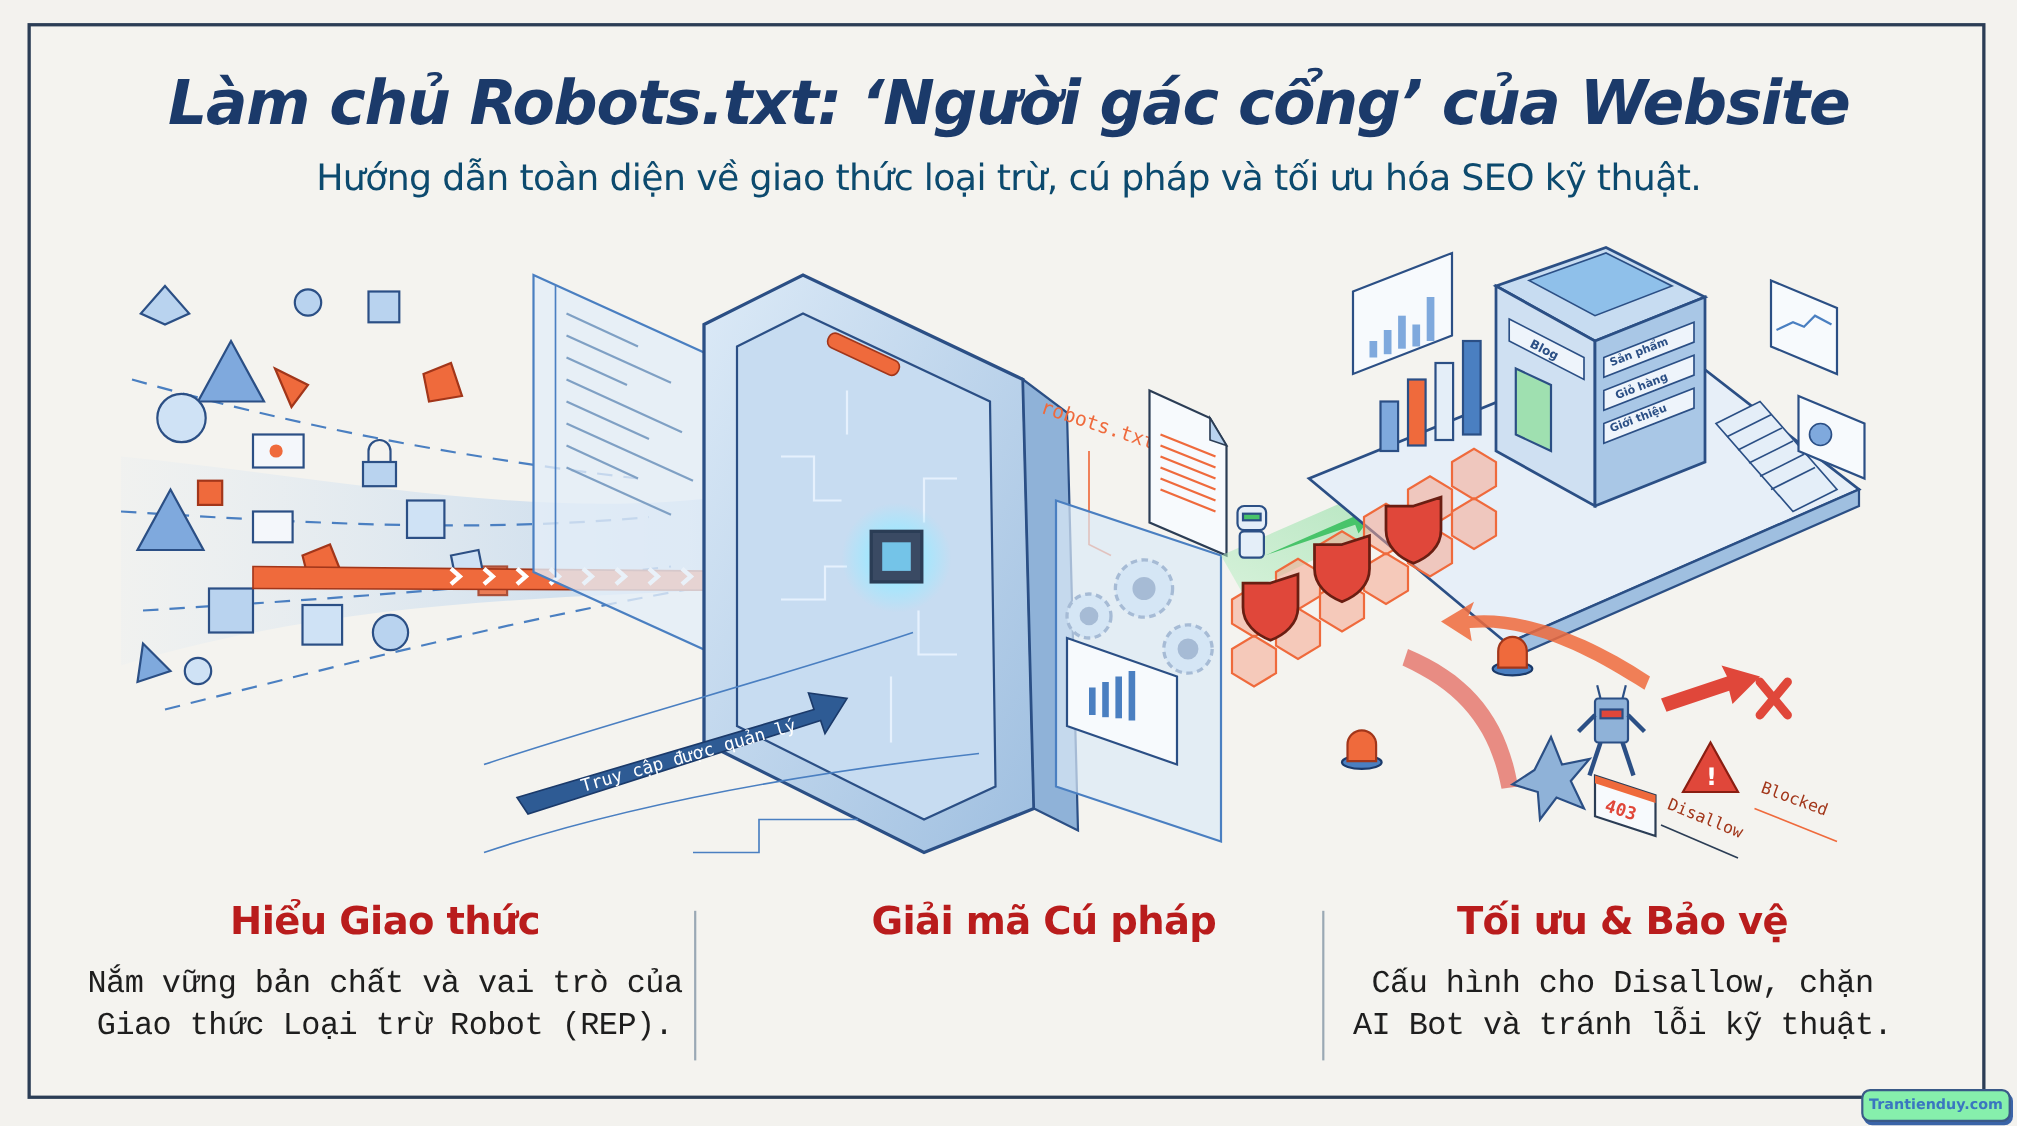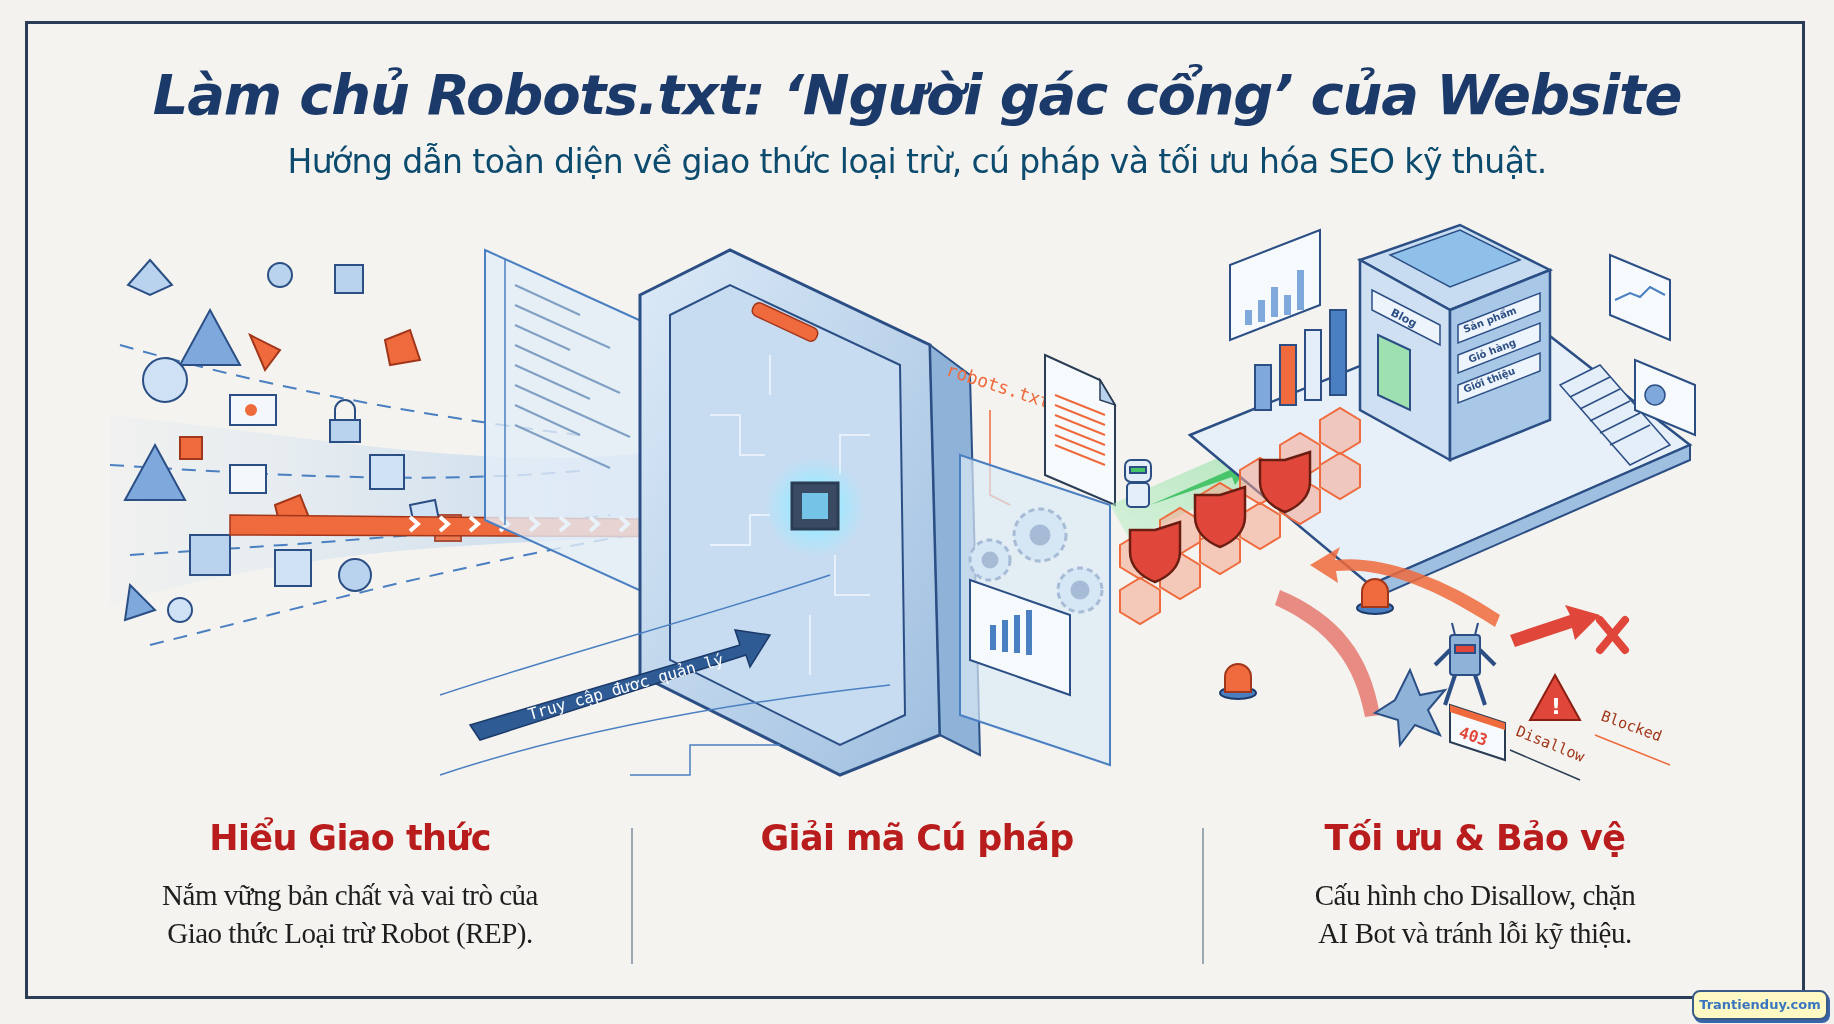--- a/index.html
+++ b/index.html
@@ -34,29 +34,29 @@
   .illustration { position: absolute; left: 110px; top: 215px; width: 1600px; height: 590px; }
   .label-mono { font-family: "DejaVu Sans Mono", monospace; }
   .col {
     position: absolute; top: 818px; width: 560px; text-align: center;
   }
   .col h2 {
     margin: 0; font-family: "DejaVu Sans", sans-serif; font-weight: bold;
     font-size: 35px; letter-spacing: -0.6px; color: #b91c1c;
   }
   .col p {
-    margin: 18px 0 0 0; font-family: Liberation Serif, serif;
+    margin: 18px 0 0 0; font-family: Liberation Mono, monospace;
     font-size: 29px; line-height: 38px; letter-spacing: -0.5px; color: #1e1e1e;
   }
   .divider { position: absolute; top: 828px; width: 2px; height: 136px; background: #9aa8b4; }
   .badge {
     position: absolute; left: 1692px; top: 990px;
     width: 136px; height: 30px; box-sizing: border-box;
     border: 2px solid #3a5a88; border-radius: 8px;
-    background: #fef9c3; box-shadow: 2px 3px 0 #3a64a8;
+    background: #86efac; box-shadow: 2px 3px 0 #3a64a8;
     text-align: center; line-height: 26px;
     font-family: "DejaVu Sans", sans-serif; font-weight: bold; font-size: 13px; color: #3a76c0;
   }
 </style>
 </head>
 <body>
 
 <div class="frame"></div>
 
 <h1 class="title" style="margin:0">Làm chủ Robots.txt: ‘Người gác cổng’ của Website</h1>
@@ -338,27 +338,27 @@
 <div class="col" style="left:70px">
   <h2>Hiểu Giao thức</h2>
   <p>
     <span>Nắm vững bản chất và vai trò của</span><br>
     <span>Giao thức Loại trừ Robot (REP).</span>
   </p>
 </div>
 
 <div class="divider" style="left:631px"></div>
 
-<div class="col" style="left:637px">
+<div class="col" style="left:669px">
   <h2>Giải mã Cú pháp</h2>
 </div>
 
 <div class="divider" style="left:1202px"></div>
 
 <div class="col" style="left:1195px">
   <h2>Tối ưu &amp; Bảo vệ</h2>
   <p>
     <span>Cấu hình cho Disallow, chặn</span><br>
-    <span>AI Bot và tránh lỗi kỹ thiệu.</span>
+    <span>AI Bot và tránh lỗi kỹ thuật.</span>
   </p>
 </div>
 
 <div class="badge">Trantienduy.com</div>
 
 </body></html>

